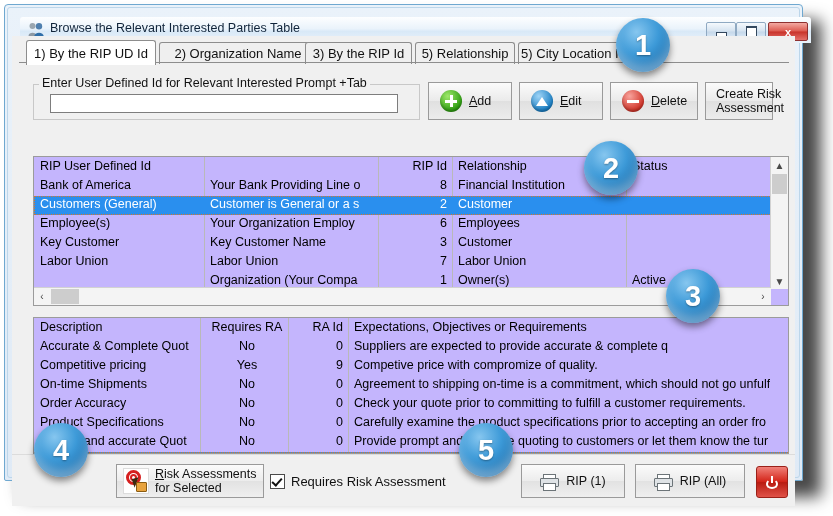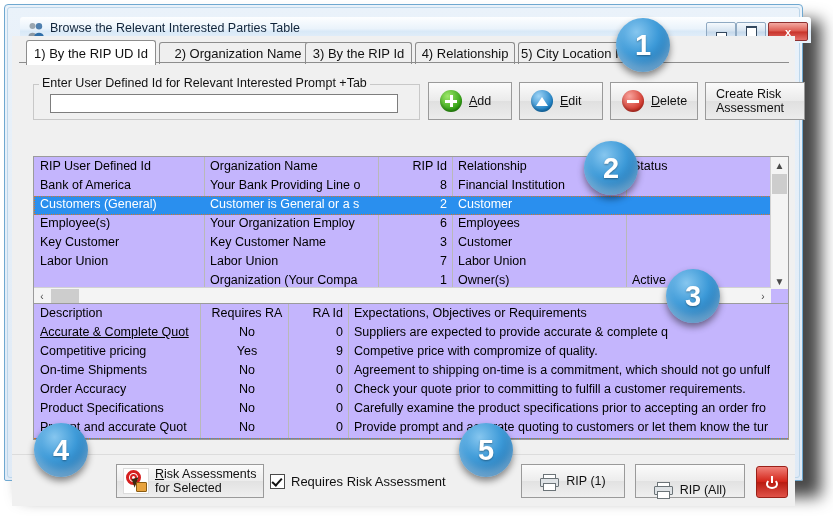--- a/index.html
+++ b/index.html
@@ -53,21 +53,21 @@
               border:1px solid #7d7d7d;background:#fff;font-size:12.5px;color:#111;
               box-sizing:border-box;padding:1px 3px;font-family:"Liberation Sans",sans-serif;}
 
   
   .abtn{position:absolute;top:46px;height:38px;border:1px solid #9a9a9a;
         background:linear-gradient(#fbfbfb,#eaeaea 50%,#e0e0e0 51%,#ececec);
         display:flex;align-items:center;cursor:default;box-sizing:border-box;}
   #b-add{left:416px;width:84px;}
   #b-edit{left:507px;width:84px;}
   #b-del{left:598px;width:88px;}
-  #b-cra{left:693px;width:100px;}
+  #b-cra{left:693px;width:68px;}
   .abtn .lbl{font-size:12.5px;color:#111;}
   .abtn .lbl u{text-decoration:underline;}
   .circ{width:22px;height:22px;border-radius:50%;flex:none;margin:0 7px 0 11px;
         display:flex;align-items:center;justify-content:center;}
   .circ.green{background:radial-gradient(circle at 35% 28%,#9ee86a,#2f9e12 70%,#1d6b0a);
               box-shadow:inset 0 -2px 3px rgba(0,0,0,.25);}
   .circ.blue{background:radial-gradient(circle at 35% 28%,#9fd4f6,#1b7fc4 70%,#125f95);
              box-shadow:inset 0 -2px 3px rgba(0,0,0,.25);}
   .circ.red{background:radial-gradient(circle at 35% 28%,#f8a39c,#d1352a 70%,#9c2018);
             box-shadow:inset 0 -2px 3px rgba(0,0,0,.25);}
@@ -76,21 +76,21 @@
   .cr-plus:before{left:0;top:4.5px;width:12px;height:3px;}
   .cr-plus:after{top:0;left:4.5px;height:12px;width:3px;}
   .cr-minus{width:12px;height:3px;background:#fff;}
   .cr-tri{width:0;height:0;border-left:6px solid transparent;border-right:6px solid transparent;
           border-bottom:9px solid #fff;}
   #b-cra .lbl{margin-left:10px;line-height:14px;}
 
   
   .grid{position:absolute;border:1px solid #9b9b9b;background:#c4b5fd;box-sizing:border-box;}
   #grid1{left:21px;top:120px;width:756px;height:150px;}
-  #grid2{left:21px;top:267px;width:756px;height:137px;}
+  #grid2{left:21px;top:281px;width:756px;height:137px;}
   .gcanvas{position:absolute;left:0;top:0;right:0;bottom:0;overflow:hidden;}
   .row{position:absolute;left:0;right:0;height:19px;font-size:12.5px;color:#000;
        white-space:nowrap;}
   .row.sel{background:#2a8fee;color:#fff;outline:1px dotted #d8762c;outline-offset:-1px;}
   .cell{position:absolute;top:1px;height:17px;overflow:hidden;white-space:nowrap;
         box-sizing:border-box;padding-left:4px;}
   .cell.r{text-align:right;padding-right:5px;padding-left:0;}
   .vline{position:absolute;top:0;width:1px;background:#b9b9b9;}
 
   
@@ -123,21 +123,21 @@
   #chk-wrap{position:absolute;left:258px;top:19px;display:flex;align-items:center;cursor:default;}
   #chk-box{width:13px;height:13px;border:1px solid #4a4a4a;background:#fff;position:relative;flex:none;}
   #chk-box:after{content:"";position:absolute;left:3px;top:1px;width:4px;height:8px;
                  border:solid #111;border-width:0 2px 2px 0;transform:rotate(42deg);}
   #chk-label{font-size:13px;color:#111;margin-left:6px;white-space:nowrap;}
 
   .pbtn{position:absolute;top:9px;height:34px;border:1px solid #9a9a9a;
         background:linear-gradient(#fbfbfb,#ececec 50%,#e2e2e2 51%,#efefef);
         display:flex;align-items:center;justify-content:center;cursor:default;box-sizing:border-box;}
   #b-rip1{left:509px;width:104px;}
-  #b-ripall{left:623px;width:110px;align-items:flex-end;}
+  #b-ripall{left:623px;width:110px;}
   .pbtn .lbl{font-size:12.5px;color:#111;margin-left:9px;}
   .printer{position:relative;width:17px;height:15px;flex:none;}
   .printer .body{position:absolute;left:0;top:4px;width:17px;height:7px;background:#dfe3e6;
                  border:1px solid #6c7478;border-radius:1px;}
   .printer .top{position:absolute;left:3px;top:0;width:11px;height:5px;background:#fff;
                 border:1px solid #6c7478;}
   .printer .out{position:absolute;left:3px;top:9px;width:11px;height:6px;background:#fff;
                 border:1px solid #6c7478;}
   #b-power{position:absolute;left:744px;top:11px;width:30px;height:30px;border:1px solid #9a2018;
            border-radius:3px;background:linear-gradient(#f08078,#d4261b 48%,#b91c12 52%,#e05248);
@@ -198,21 +198,21 @@
         <div class="tab active" style="left: 7px; width: 130px;">
           <span>1) By the RIP UD Id</span>
         </div>
         <div class="tab" style="left: 140px; width: 158px;">
           <span>2) Organization Name</span>
         </div>
         <div class="tab" style="left: 286px; width: 107px;">
           <span>3) By the RIP Id</span>
         </div>
         <div class="tab" style="left: 396px; width: 100px;">
-          <span>4) Relationship</span>
+          <span>5) Relationship</span>
         </div>
         <div class="tab" style="left: 499px; width: 111px;">
           <span>5) City Location Id</span>
         </div>
       </div>
     <div id="tabline"></div>
 
     <div id="grp"></div>
     <div id="grp-legend">Enter User Defined Id for Relevant Interested Prompt +Tab</div>
     <input id="udid-input" type="text" value="" style="">
@@ -243,21 +243,20 @@
     </div>
 
     <div class="grid" id="grid1">
       <div class="gcanvas" id="g1canvas">
           <div class="vline" style="left: 170px; height: 132px;"></div>
           <div class="vline" style="left: 344px; height: 132px;"></div>
           <div class="vline" style="left: 418px; height: 132px;"></div>
           <div class="vline" style="left: 592px; height: 132px;"></div>
           <div class="row" style="top: 1px;">
             <div class="cell" style="left: 2px; width: 168px;">RIP User Defined Id</div>
-            <div class="cell" style="left: 172px; width: 172px;">Organization Name</div>
             <div class="cell r" style="left: 346px; width: 72px;">RIP Id</div>
             <div class="cell" style="left: 420px; width: 172px;">Relationship</div>
             <div class="cell" style="left: 594px; width: 140px;">Status</div>
           </div>
           <div class="row" style="top: 20px;">
             <div class="cell" style="left: 2px; width: 168px;">Bank of America</div>
             <div class="cell" style="left: 172px; width: 172px;">Your Bank Providing Line o</div>
             <div class="cell r" style="left: 346px; width: 72px;">8</div>
             <div class="cell" style="left: 420px; width: 172px;">Financial Institution</div>
             <div class="cell" style="left: 594px; width: 140px;"></div>
@@ -324,21 +323,21 @@
           <div class="vline" style="left: 166px; height: 137px;"></div>
           <div class="vline" style="left: 254px; height: 137px;"></div>
           <div class="vline" style="left: 314px; height: 137px;"></div>
           <div class="row" style="top: 1px;">
             <div class="cell" style="left: 2px; width: 164px;">Description</div>
             <div class="cell" style="left: 168px; width: 86px; text-align: center;">Requires RA</div>
             <div class="cell r" style="left: 256px; width: 58px;">RA Id</div>
             <div class="cell" style="left: 316px; width: 420px;">Expectations, Objectives or Requirements</div>
           </div>
           <div class="row" style="top: 20px;">
-            <div class="cell" style="left: 2px; width: 164px; text-decoration: underline;">Accurate &amp; Complete Quot</div>
+            <div class="cell" style="left: 2px; width: 164px;">Accurate &amp; Complete Quot</div>
             <div class="cell" style="left: 168px; width: 86px; text-align: center;">No</div>
             <div class="cell r" style="left: 256px; width: 58px;">0</div>
             <div class="cell" style="left: 316px; width: 420px;">Suppliers are expected to provide accurate &amp; complete q</div>
           </div>
           <div class="row" style="top: 39px;">
             <div class="cell" style="left: 2px; width: 164px;">Competitive pricing</div>
             <div class="cell" style="left: 168px; width: 86px; text-align: center;">Yes</div>
             <div class="cell r" style="left: 256px; width: 58px;">9</div>
             <div class="cell" style="left: 316px; width: 420px;">Competive price with compromize of quality.</div>
           </div>

